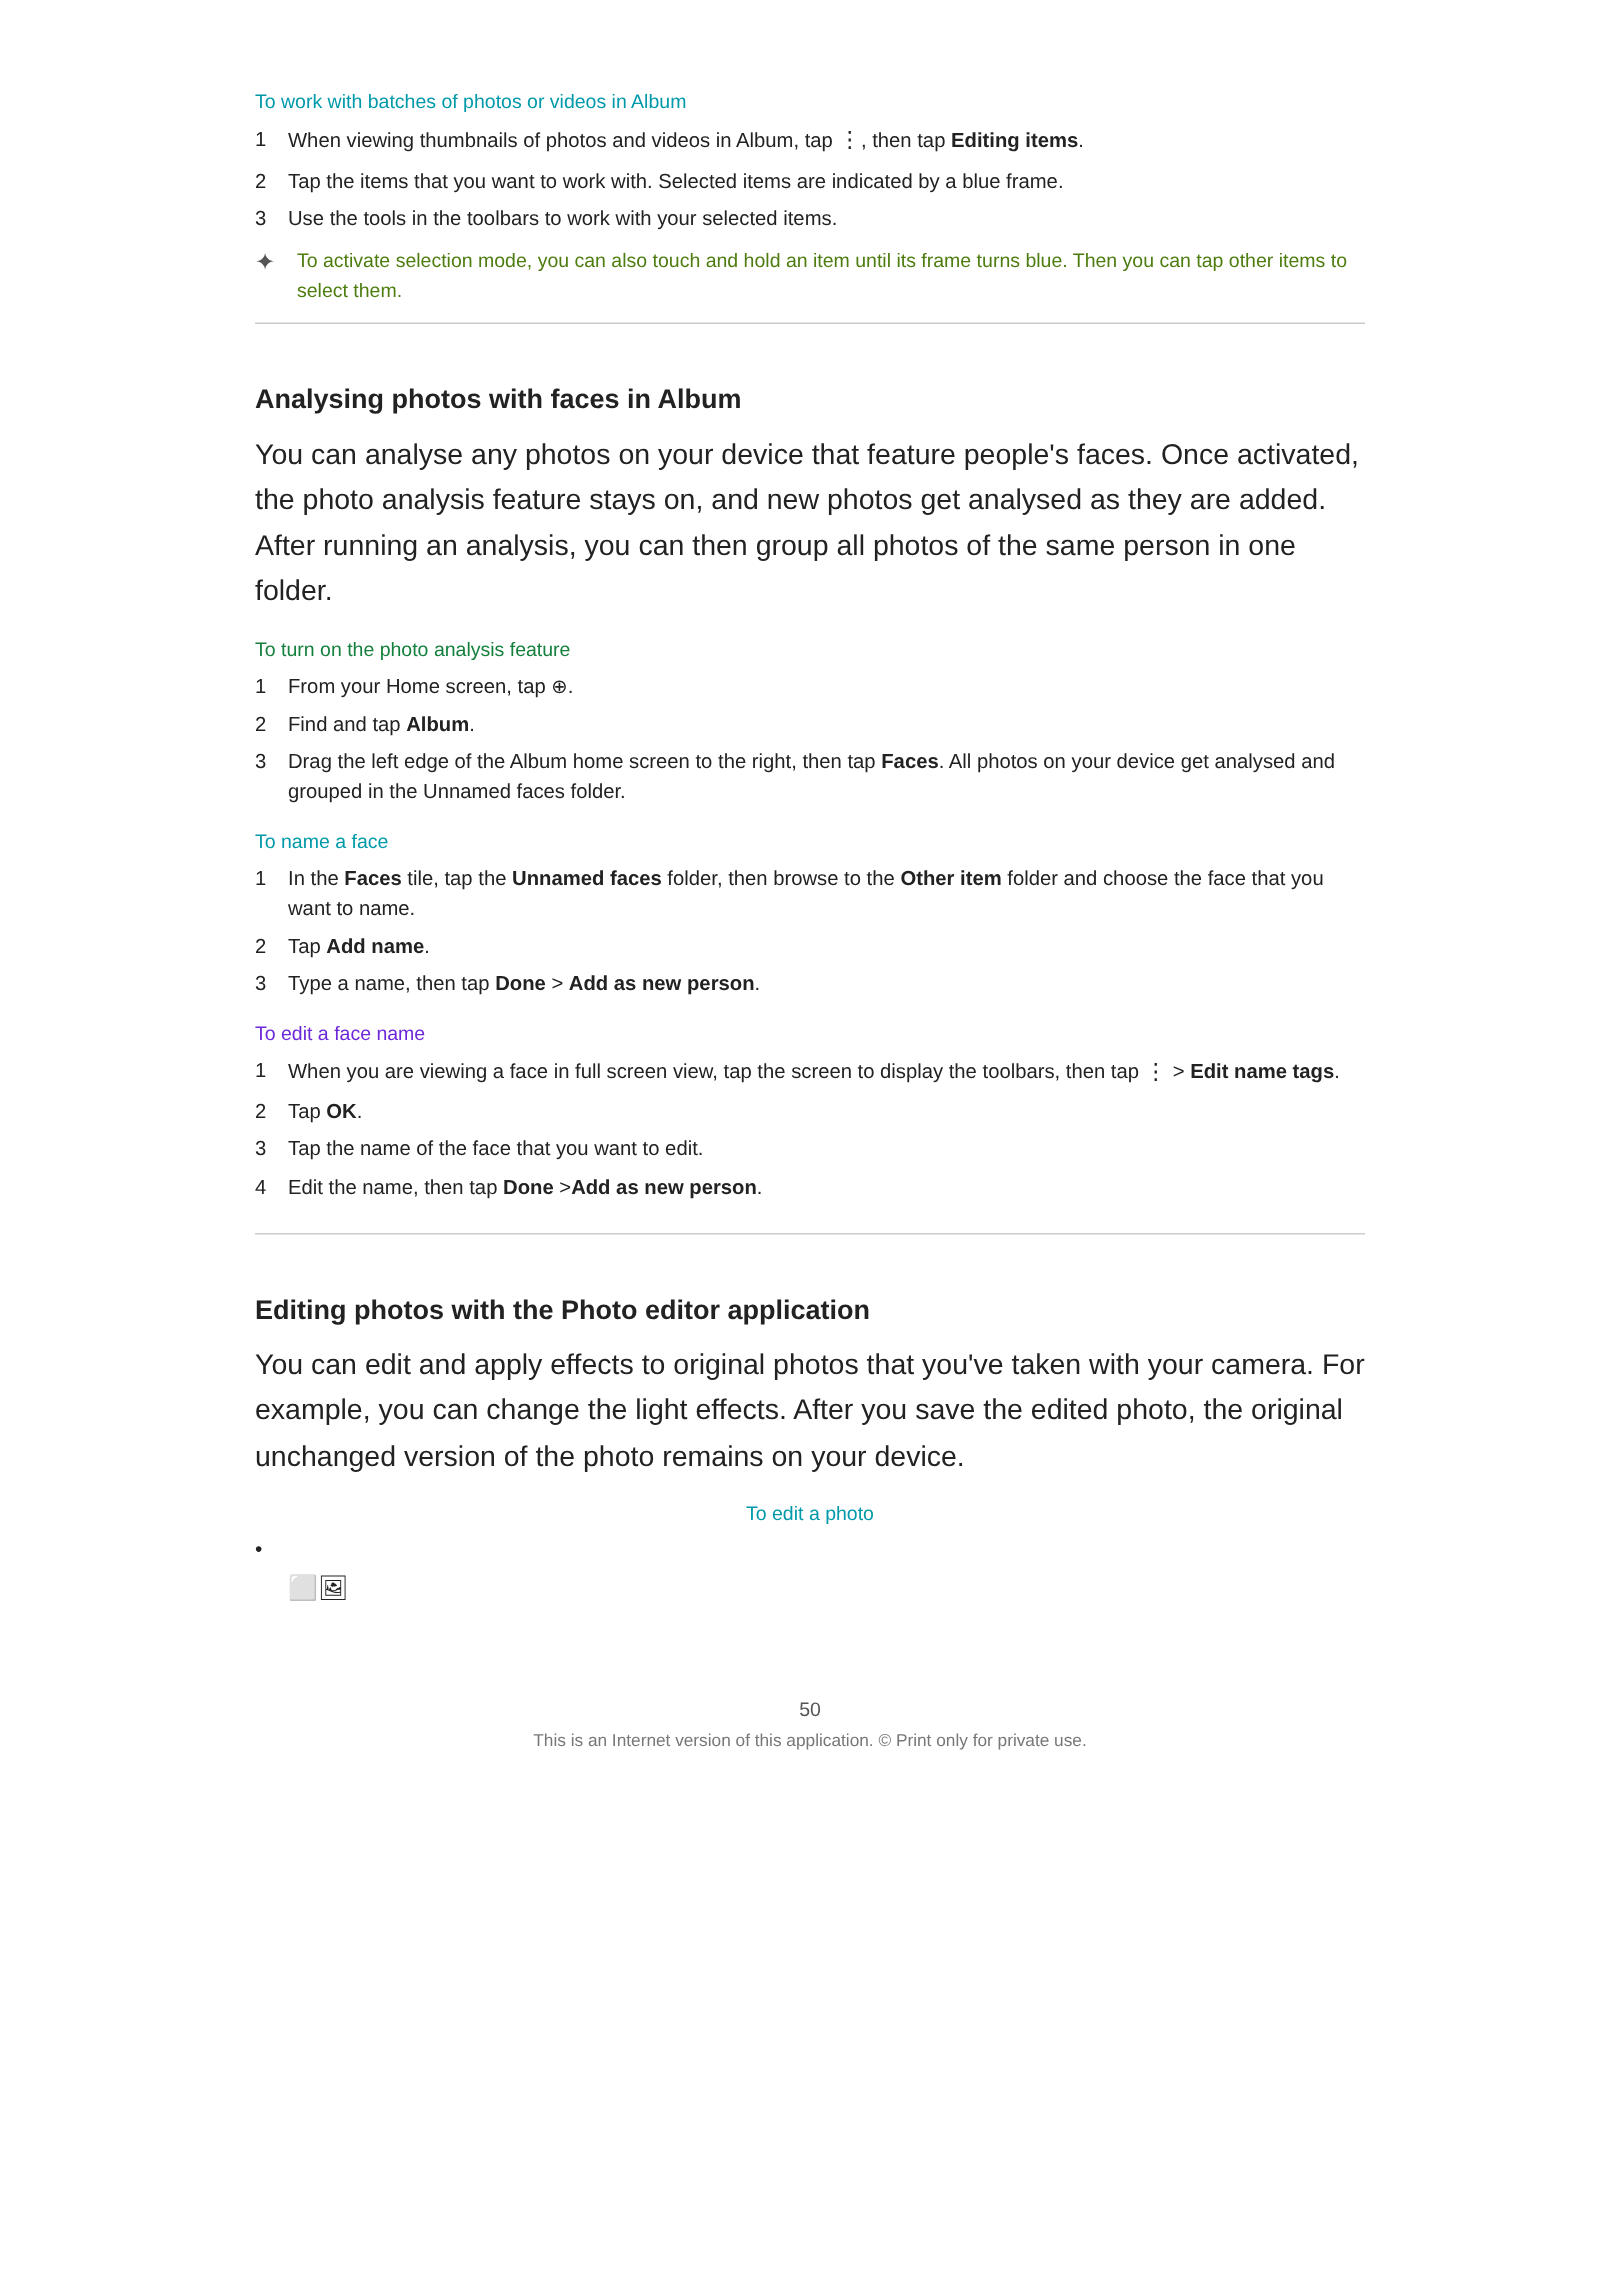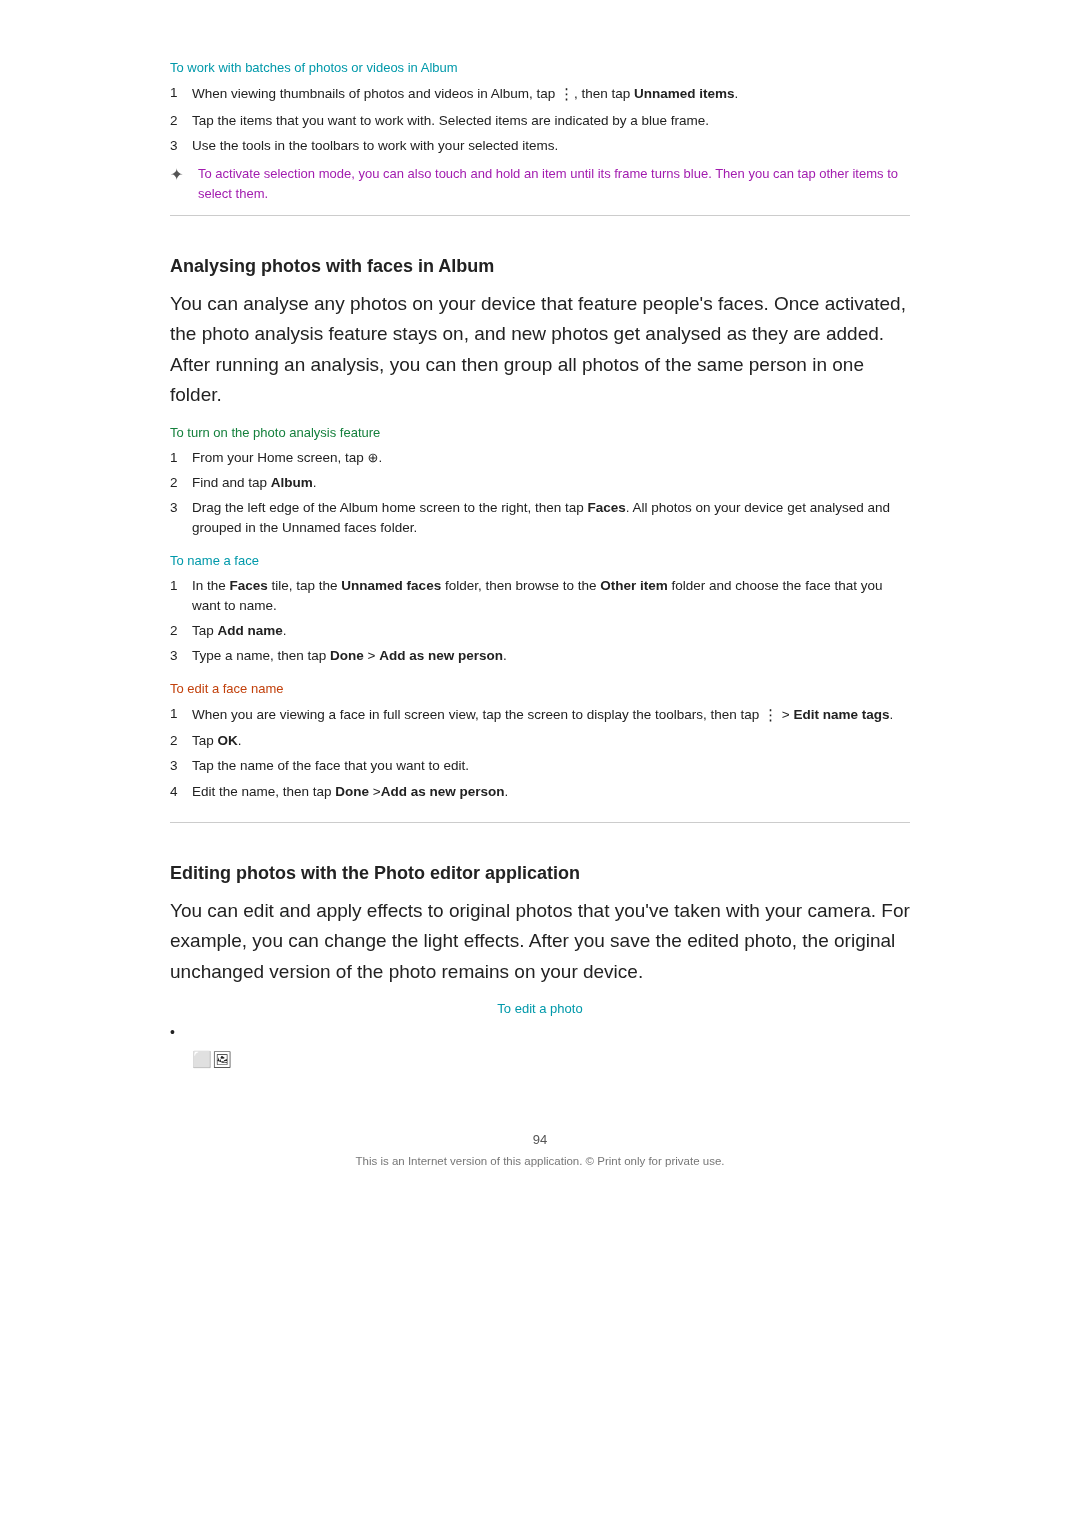--- a/index.html
+++ b/index.html
@@ -59,21 +59,21 @@
     .tip-icon {
       min-width: 28px;
       font-size: 16px;
       color: #555;
       margin-top: 1px;
     }
 
     .tip-text {
       font-size: 13px;
       line-height: 1.5;
-      color: #a21caf;
+      color: #4d7c0f;
     }
 
     .section-divider {
       margin-bottom: 20px;
     }
 
     .section-heading {
       font-size: 18px;
       font-weight: bold;
       color: #222;
@@ -133,21 +133,21 @@
 </head>
 <body>
 
 <div class="page-container">
 
   <a class="section-link" style="color: rgb(0, 153, 170); text-decoration: none; cursor: pointer;">To work with batches of photos or videos in Album</a>
 
   <ol class="ordered-list">
     <li>
       <span class="num">1</span>
-      <span>When viewing thumbnails of photos and videos in Album, tap <span class="icon-grid">⋮</span>, then tap <span class="bold">Unnamed items</span>.</span>
+      <span>When viewing thumbnails of photos and videos in Album, tap <span class="icon-grid">⋮</span>, then tap <span class="bold">Editing items</span>.</span>
     </li>
     <li>
       <span class="num">2</span>
       <span>Tap the items that you want to work with. Selected items are indicated by a blue frame.</span>
     </li>
     <li>
       <span class="num">3</span>
       <span>Use the tools in the toolbars to work with your selected items.</span>
     </li>
   </ol>
@@ -191,21 +191,21 @@
       <li>
         <span class="num">2</span>
         <span>Tap <span class="bold">Add name</span>.</span>
       </li>
       <li>
         <span class="num">3</span>
         <span>Type a name, then tap <span class="bold">Done</span> &gt; <span class="bold">Add as new person</span>.</span>
       </li>
     </ol>
 
-    <a class="section-link" style="margin-top: 14px; color: #c2410c; text-decoration: none; cursor: pointer;">To edit a face name</a>
+    <a class="section-link" style="margin-top: 14px; color: #6d28d9; text-decoration: none; cursor: pointer;">To edit a face name</a>
 
     <ol class="ordered-list">
       <li>
         <span class="num">1</span>
         <span>When you are viewing a face in full screen view, tap the screen to display the toolbars, then tap <span class="icon-grid">⋮</span> &gt; <span class="bold">Edit name tags</span>.</span>
       </li>
       <li>
         <span class="num">2</span>
         <span>Tap <span class="bold">OK</span>.</span>
       </li>
@@ -235,17 +235,17 @@
         <br>
         <span style="font-size:16px; margin-top:4px; display:inline-block;">
           
           ⬜🖼
         </span>
       </span>
     </div>
   </div>
 
   <div class="page-footer">
-    <p class="page-number">94</p>
+    <p class="page-number">50</p>
     <p class="footer-note">This is an Internet version of this application. © Print only for private use.</p>
   </div>
 
 </div>
 
 </body></html>

